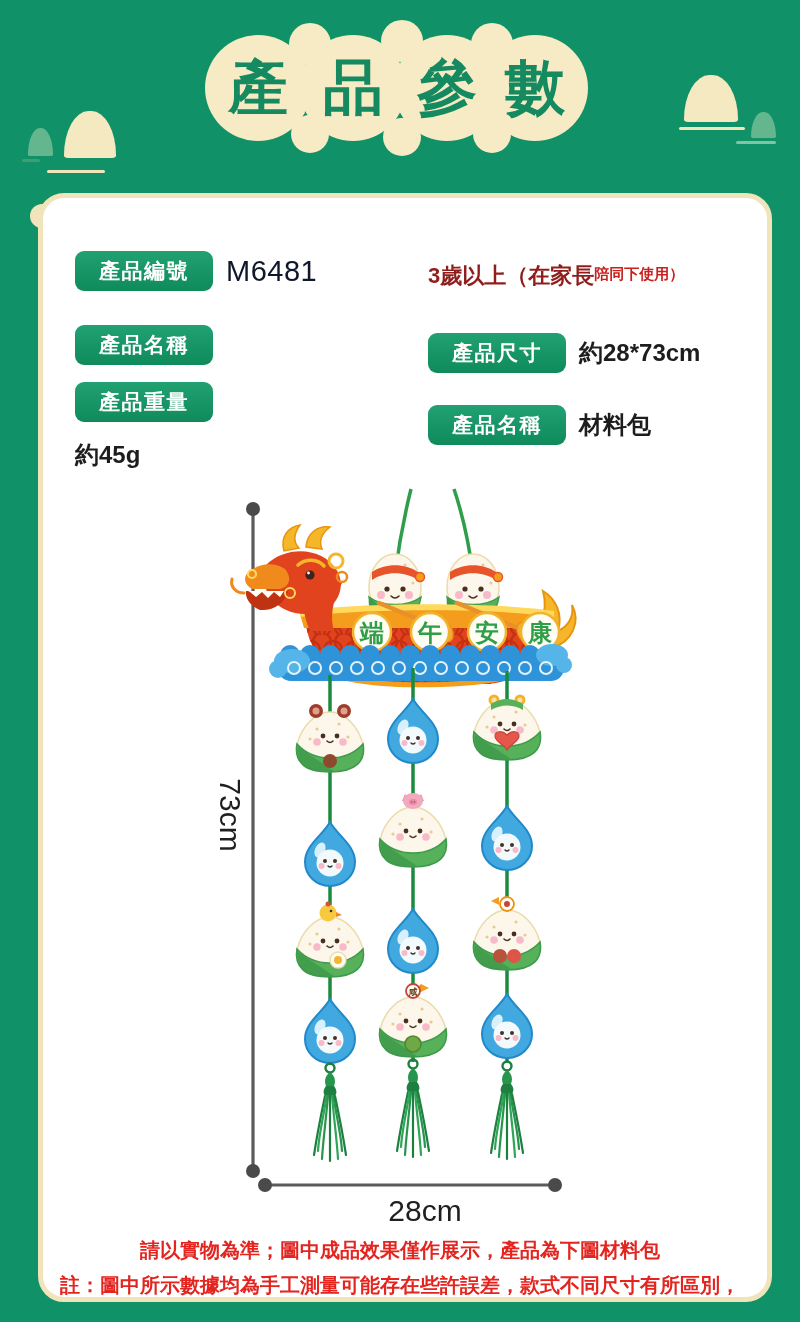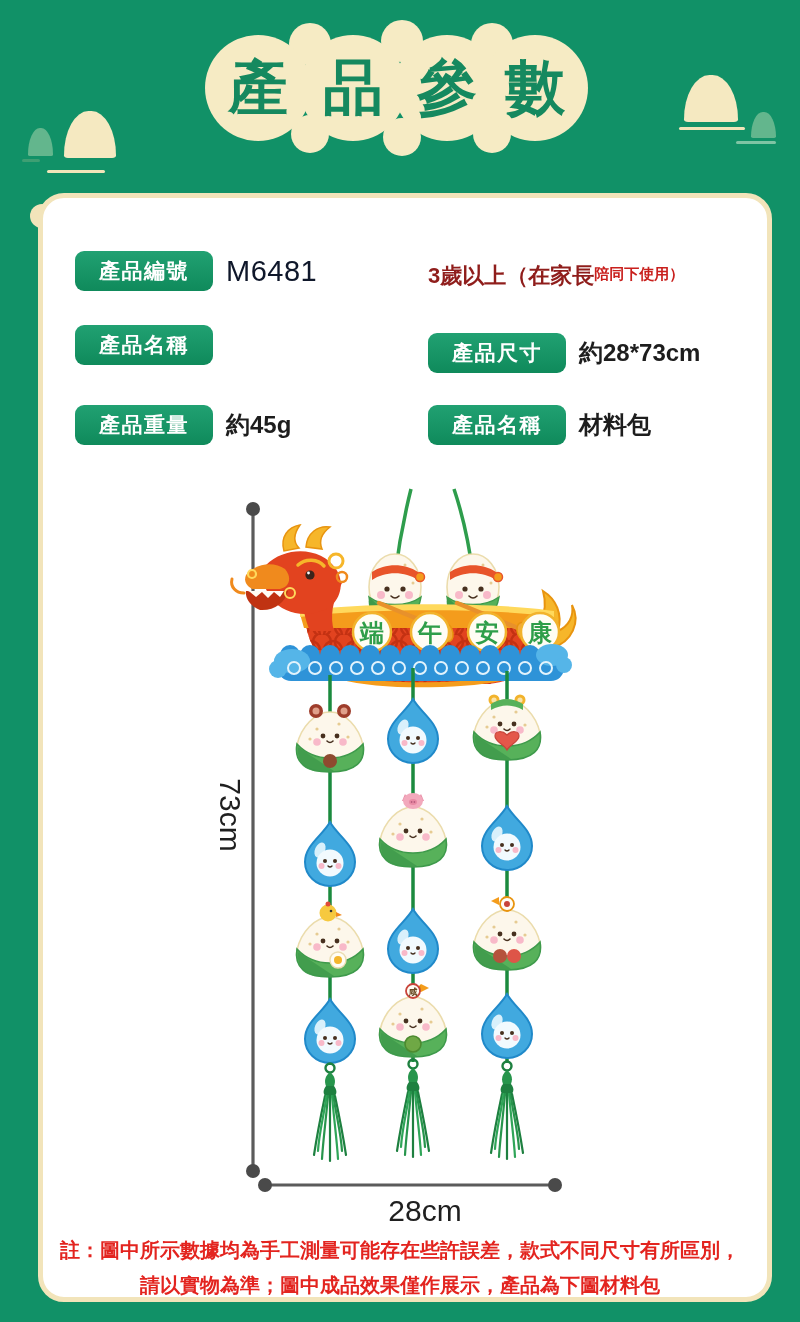--- a/index.html
+++ b/index.html
@@ -80,21 +80,21 @@
     <span class="age2">陪同下使用）</span>
   </span>
 </div>
 <div class="spec-row" style="left:75px;top:325px;flex-direction:column;">
   <span class="badge">產品名稱</span>
 </div>
 <div class="spec-row" style="left:428px;top:333px;justify-content:space-between;">
   <span class="badge">產品尺寸</span>
   <span class="val">約28*73cm</span>
 </div>
-<div class="spec-row" style="left:75px;top:405px;">
+<div class="spec-row" style="left:75px;top:382px;flex-direction:column;">
   <span class="badge">產品重量</span>
   <span class="val">約45g</span>
 </div>
 <div class="spec-row" style="left:428px;top:405px;">
   <span class="badge">產品名稱</span>
   <span class="val">材料包</span>
 </div>
 
 <svg class="figure" viewBox="0 0 420 740" width="420" height="740">
   <defs>
@@ -345,15 +345,15 @@
 
   <g>
     <line x1="75" y1="700" x2="365" y2="700" stroke="#5B5B5B" stroke-width="3.2"></line>
     <circle cx="75" cy="700" r="7" fill="#4A4A4A"></circle>
       <circle cx="365" cy="700" r="7" fill="#4A4A4A"></circle>
     <text x="235" y="736" text-anchor="middle" font-size="30" fill="#1F1F1F">28cm</text>
   </g>
 </svg>
 
 <div class="note">
+  <div>請以實物為準；圖中成品效果僅作展示，產品為下圖材料包</div>
   <div>註：圖中所示數據均為手工測量可能存在些許誤差，款式不同尺寸有所區別，</div>
-  <div>請以實物為準；圖中成品效果僅作展示，產品為下圖材料包</div>
 </div>
 
 </body></html>

